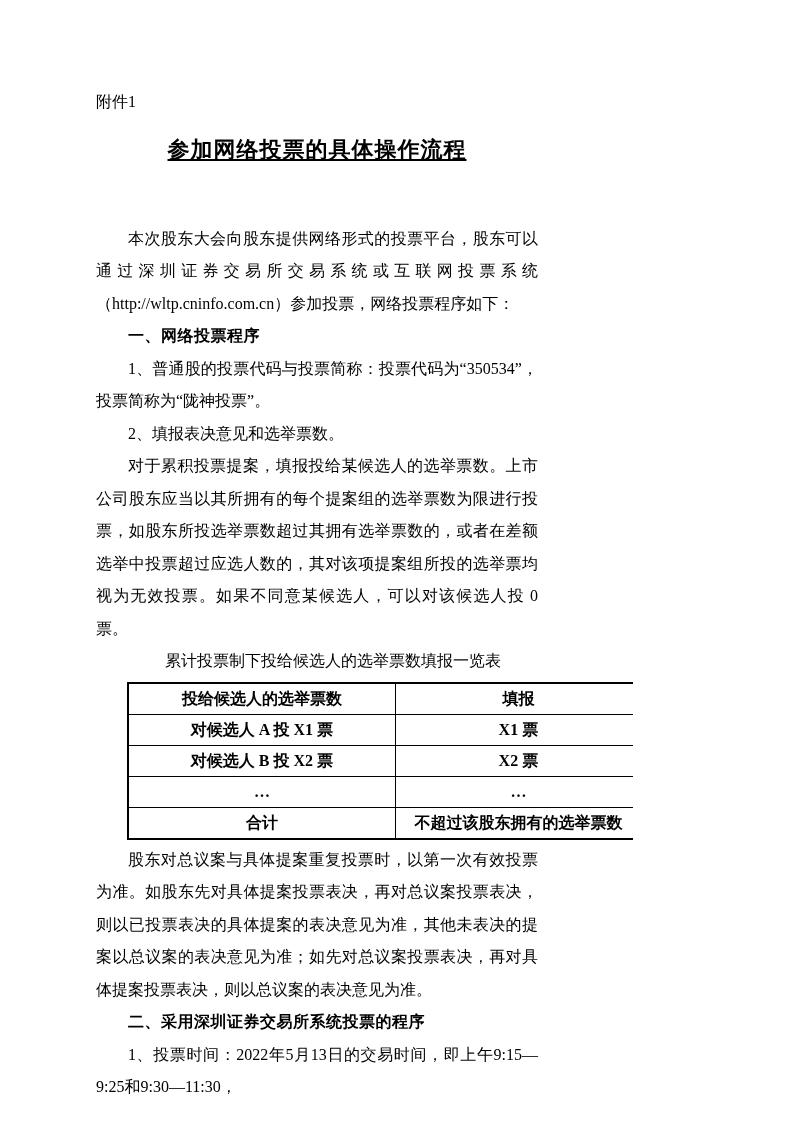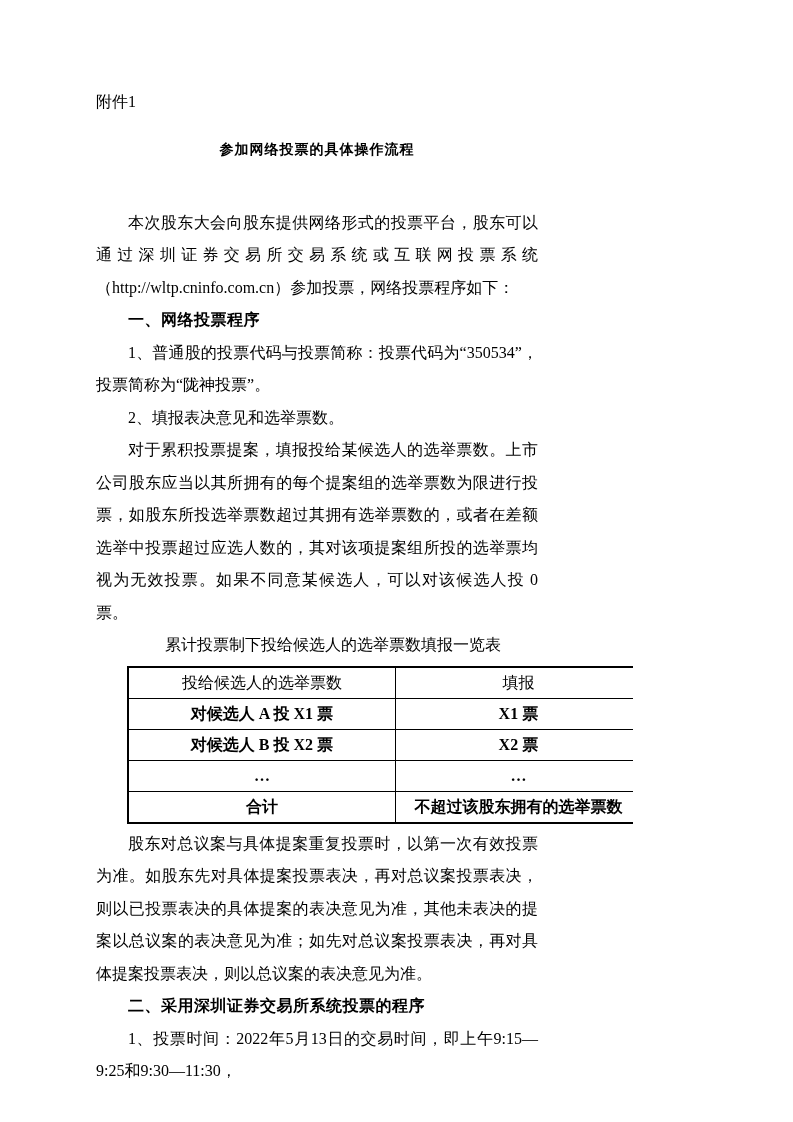--- a/index.html
+++ b/index.html
@@ -16,39 +16,40 @@
     font-family: "Liberation Serif", "DejaVu Serif", serif;
     box-sizing: border-box;
     padding: 86px 95px 0 96px;
     overflow: hidden;
   }
   .attach-label {
     font-size: 16px;
     line-height: 20px;
   }
   .doc-title {
-    font-size: 14px;
+    font-size: 22px;
     font-weight: bold;
     text-align: center;
     margin-top: 16px;
     line-height: 30px;
     letter-spacing: 1px;
+    text-decoration: underline;
   }
   .body-text {
     font-size: 16px;
     line-height: 32.5px;
     text-align: justify;
     text-justify: inter-ideograph;
   }
   p.para {
     margin: 0;
     text-indent: 2em;
   }
   p.intro {
-    margin-top: 42px;
+    margin-top: 58px;
   }
   .sec-heading {
     font-weight: bold;
     font-family: "Liberation Sans", "DejaVu Sans", sans-serif;
     letter-spacing: 0.5px;
   }
   .table-caption {
     margin: 0;
     text-align: center;
     text-indent: 0;
@@ -65,21 +66,21 @@
   table.votes-table td {
     border: 1.5px solid #000;
     text-align: center;
     font-size: 16px;
     font-weight: bold;
     height: 30px;
     padding: 0 4px;
     line-height: 20px;
   }
   table.votes-table th {
-    font-weight: normal;
+    font-weight: bold;
     font-family: "Liberation Sans", "DejaVu Sans", sans-serif;
   }
   table.votes-table col.c1 { width: 52%; }
   table.votes-table col.c2 { width: 48%; }
 </style>
 </head>
 <body>
 
 <div class="page">
 

